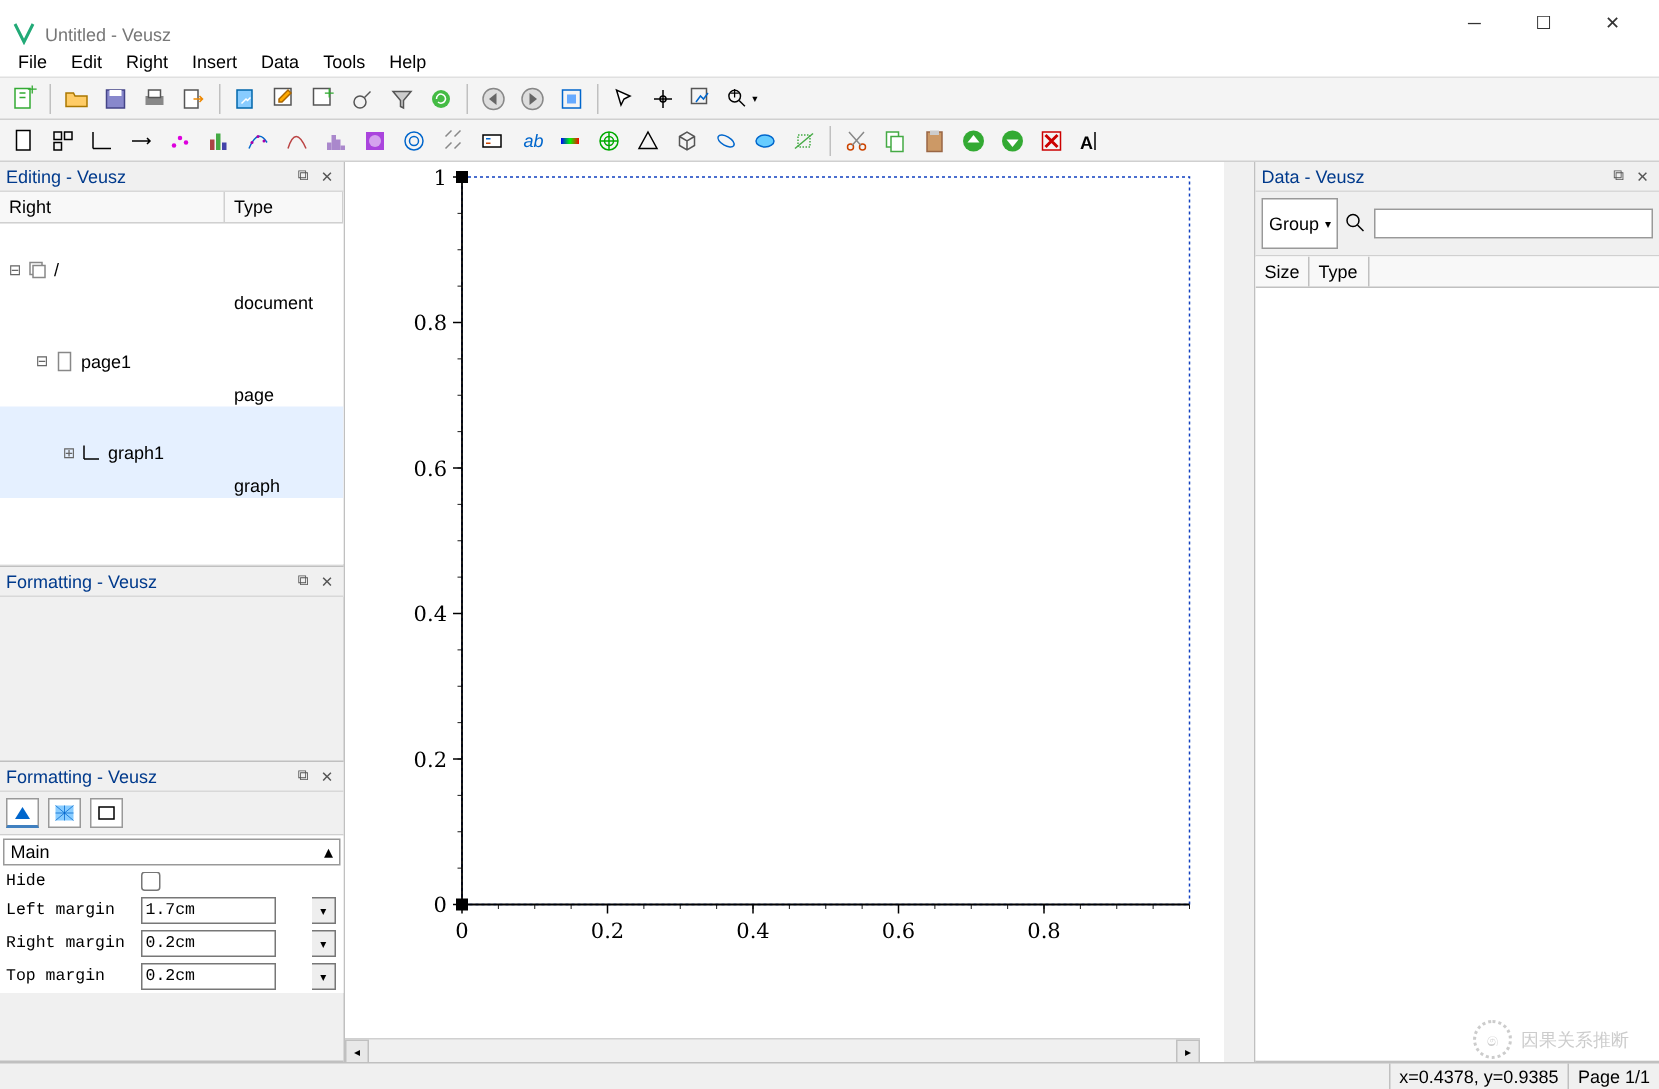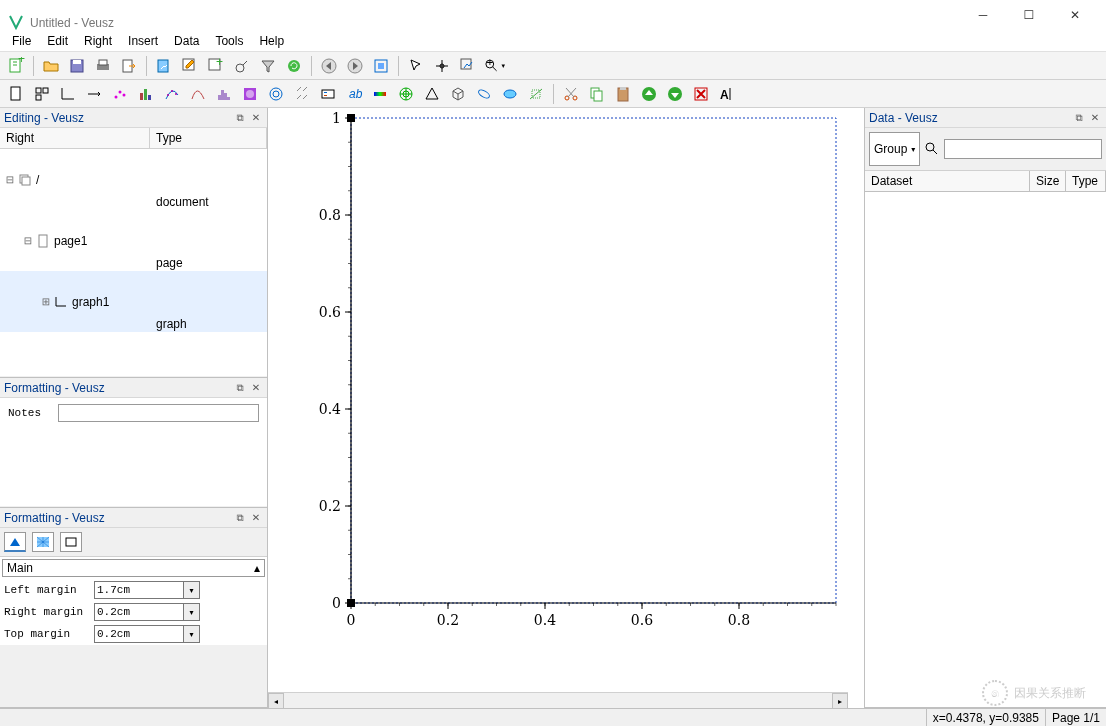--- a/index.html
+++ b/index.html
@@ -17,23 +17,23 @@
 .menubar .menu-item { padding: 2px 8px; color: #000000; cursor: default; }
 
 
 .toolbar-row { background: #f4f4f4; display: flex; align-items: center; padding: 2px 4px; border-bottom: 1px solid #d0d0d0; height: 28px; gap: 2px; }
 .tb-btn { width: 24px; height: 24px; display: flex; align-items: center; justify-content: center; border: 1px solid transparent; }
 .tb-sep { width: 1px; height: 20px; background: #c0c0c0; margin: 0 3px; }
 .tb-btn svg { width: 18px; height: 18px; }
 
 
 .main-area { display: flex; height: calc(726px - 30px - 22px - 28px - 28px - 18px); }
-.left-col { width: 268px; display: flex; flex-direction: column; border-right: 1px solid #c0c0c0; background: #f0f0f0; }
+.left-col { width: 230px; display: flex; flex-direction: column; border-right: 1px solid #c0c0c0; background: #f0f0f0; }
 .center-col { flex: 1; background: #fff; position: relative; overflow: hidden; }
-.right-col { width: 242px; border-left: 1px solid #c0c0c0; background: #f0f0f0; display: flex; flex-direction: column; }
+.right-col { width: 270px; border-left: 1px solid #c0c0c0; background: #f0f0f0; display: flex; flex-direction: column; margin-left: 20px; }
 
 
 .dock { border-bottom: 1px solid #c0c0c0; display: flex; flex-direction: column; }
 .dock-header { height: 20px; background: #f0f0f0; display: flex; align-items: center; padding: 0 4px; border-bottom: 1px solid #d8d8d8; color: #003a8c; font-size: 11px; }
 .dock-header .dock-title { flex: 1; }
 .dock-header .dock-btn { width: 14px; height: 14px; display: flex; align-items: center; justify-content: center; margin-left: 2px; font-size: 10px; color: #555; border: 1px solid transparent; }
 .dock-body { background: #fff; overflow: auto; }
 
 
 .tree-header { display: flex; background: #f8f8f8; border-bottom: 1px solid #d0d0d0; }
@@ -54,21 +54,21 @@
 
 
 .fmt-tabs { display: flex; padding: 4px; gap: 6px; background: #f0f0f0; border-bottom: 1px solid #d0d0d0; }
 .fmt-tab { width: 22px; height: 20px; border: 1px solid #999; display: flex; align-items: center; justify-content: center; background: #fff; }
 .fmt-tab.active { border-bottom: 2px solid #4080c0; }
 .fmt-body { background: #fff; }
 .fmt-section-head { background: #fff; border: 1px solid #999; margin: 2px; padding: 1px 4px; font-family: "Courier New", monospace; font-size: 11px; display: flex; justify-content: space-between; gap: 16px; }
 .fmt-row { display: flex; align-items: center; padding: 2px 4px; }
 .fmt-label { width: 90px; font-family: "Courier New", monospace; font-size: 11px; }
 .fmt-input { width: 90px; height: 18px; border: 1px solid #777; font-size: 11px; padding: 0 2px; font-family: "Courier New", monospace; }
-.fmt-combo { display: flex; }
+.fmt-combo { display: flex; gap: 24px; }
 .fmt-combo .arrow { width: 16px; height: 18px; border: 1px solid #777; border-left: none; display: flex; align-items: center; justify-content: center; font-size: 8px; background: #eee; }
 
 
 .data-toolbar { display: flex; align-items: center; padding: 4px; gap: 4px; border-bottom: 1px solid #d0d0d0; background: #f0f0f0; }
 .data-group { display: flex; align-items: center; border: 1px solid #999; background: #fff; height: 20px; padding: 16px 4px; font-family: "Courier New", monospace; font-size: 11px; }
 .data-group .arrow { margin-left: 4px; font-size: 8px; }
 .data-search { flex: 1; height: 20px; border: 1px solid #999; background: #fff; }
 .data-table-header { display: flex; background: #f8f8f8; border-bottom: 1px solid #c0c0c0; }
 .data-table-header .dcol { padding: 3px 6px; border-right: 1px solid #c0c0c0; }
 .dcol-dataset { flex: 1; }
@@ -458,26 +458,20 @@
           </div>
       </div>
     </div>
 
     <div class="dock" style="flex: 0 0 130px;">
       <div class="dock-header">
         <span class="dock-title">Formatting - Veusz</span>
         <span class="dock-btn">⧉</span>
         <span class="dock-btn">✕</span>
       </div>
-      <div class="dock-body" style="height: 108px; padding: 4px;">
-        <div class="prop-row">
-          <span class="prop-label">Notes</span>
-          <input class="prop-input" value="" style="">
-        </div>
-      </div>
     </div>
 
     <div class="dock" style="flex: 1;">
       <div class="dock-header">
         <span class="dock-title">Formatting - Veusz</span>
         <span class="dock-btn">⧉</span>
         <span class="dock-btn">✕</span>
       </div>
       <div class="fmt-tabs">
         <div class="fmt-tab active">
@@ -494,20 +488,24 @@
         <div class="fmt-tab">
             <svg width="14" height="12" viewBox="0 0 14 12">
               <rect x="2" y="2" width="10" height="8" fill="none" stroke="#000"></rect>
             </svg>
           </div>
       </div>
       <div class="fmt-body">
         <div class="fmt-section-head">
           <span>Main</span>
             <span>▴</span>
+        </div>
+        <div class="fmt-row">
+          <span class="fmt-label">Hide</span>
+          <input type="checkbox" style="">
         </div>
         <div class="fmt-row">
           <span class="fmt-label">Left margin</span>
           <div class="fmt-combo">
               <input class="fmt-input" value="1.7cm" style="">
               <span class="arrow">▾</span>
             </div>
         </div>
         <div class="fmt-row">
           <span class="fmt-label">Right margin</span>
@@ -620,21 +618,20 @@
             <span class="arrow">▾</span>
         </div>
         <svg width="16" height="16" viewBox="0 0 16 16">
             <circle cx="6" cy="6" r="4" fill="none" stroke="#000"></circle>
             <path d="M9 9l4 4" stroke="#000"></path>
           </svg>
         <input class="data-search" style="">
       </div>
       <div class="dock-body" style="flex:1; height: calc(100% - 50px);">
         <div class="data-table-header">
-          <div class="dcol dcol-dataset">Dataset</div>
           <div class="dcol dcol-size">Size</div>
           <div class="dcol dcol-type">Type</div>
         </div>
       </div>
     </div>
   </div>
 </div>
 
 <div class="statusbar">
   <div class="sb-cell">x=0.4378, y=0.9385</div>

